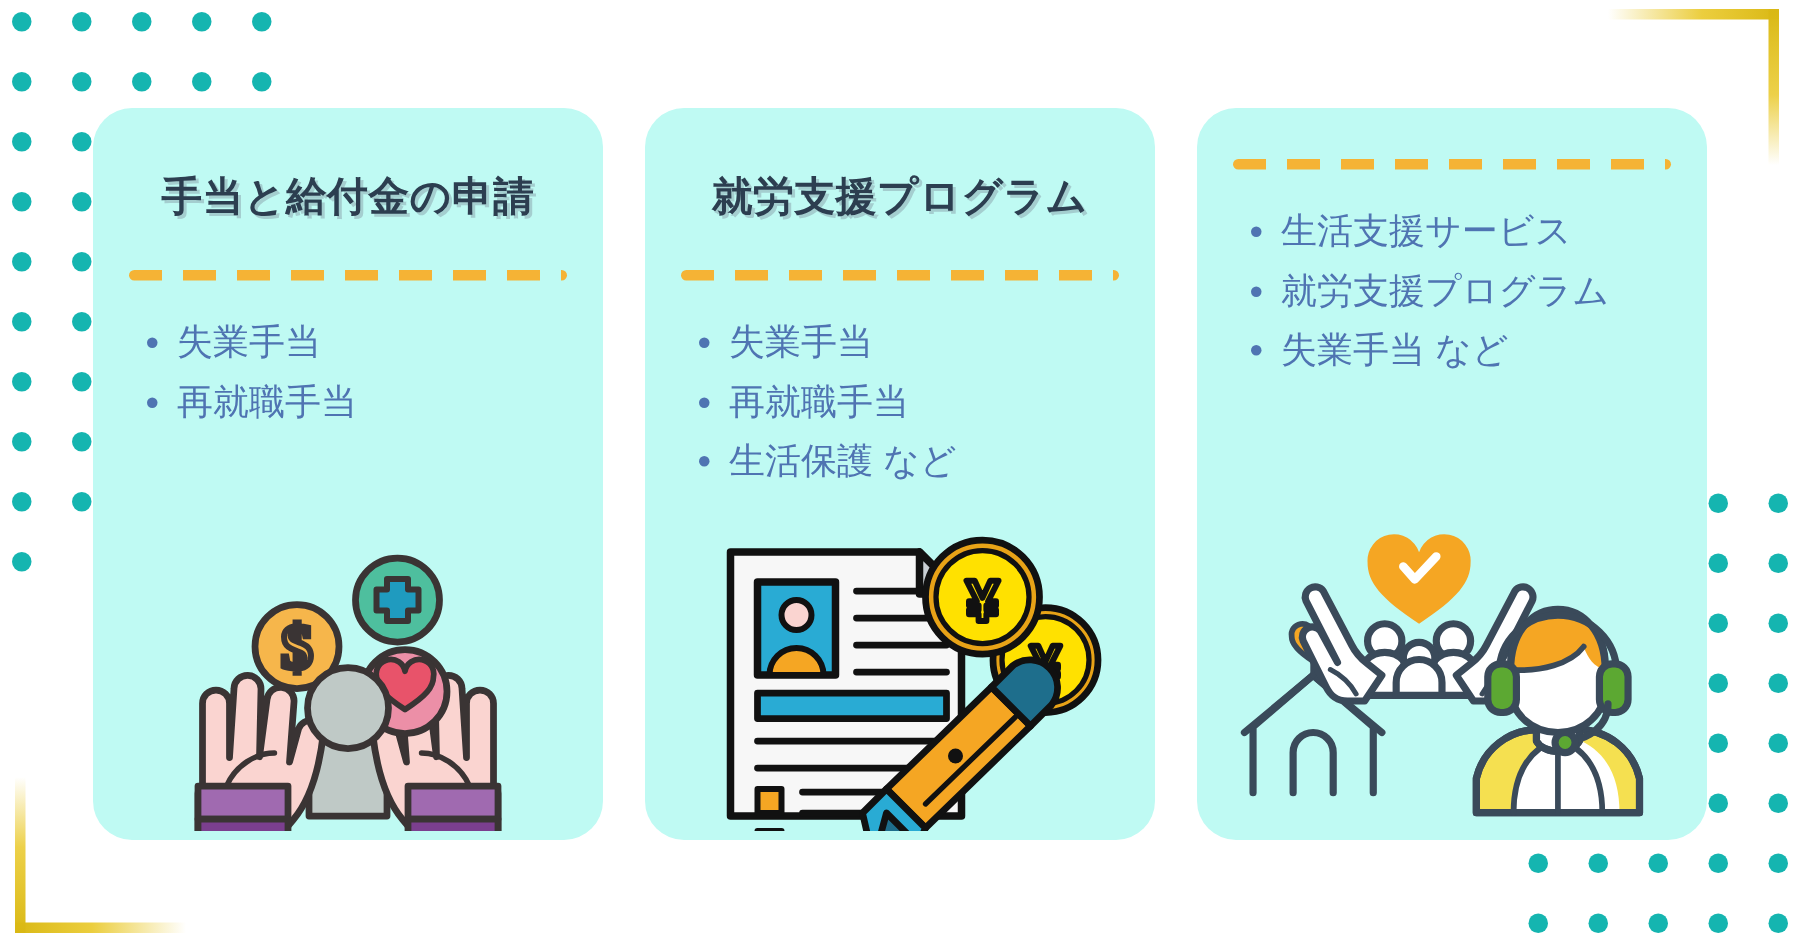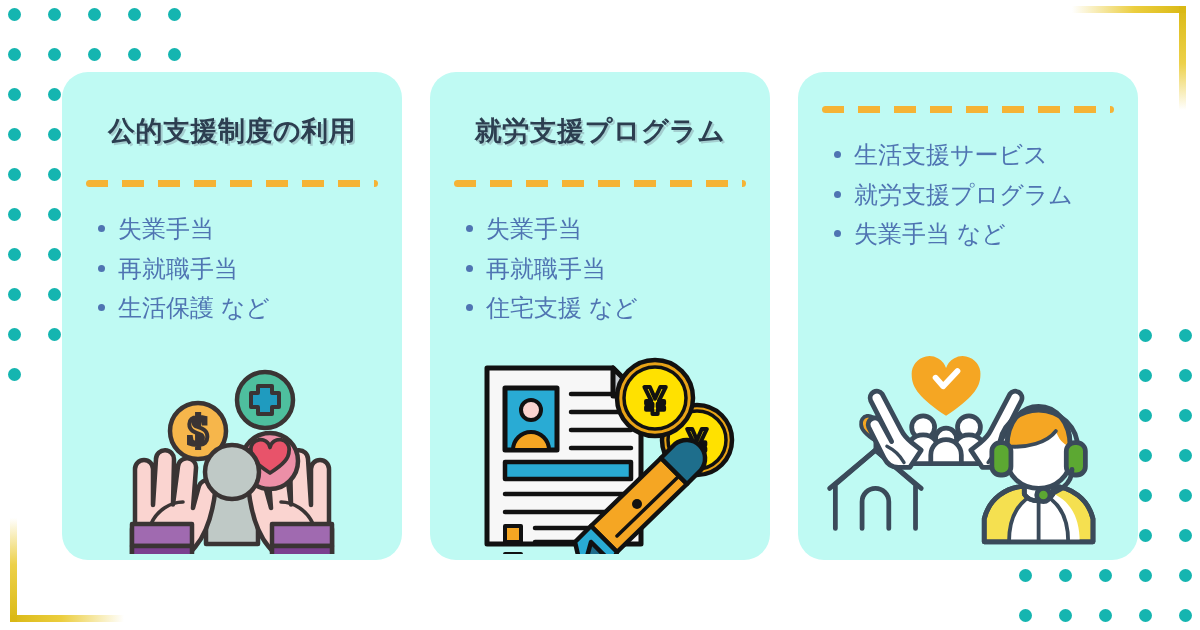--- a/index.html
+++ b/index.html
@@ -215,26 +215,25 @@
         <stop offset="100%" stop-color="#E8C51C" stop-opacity="0"></stop>
       </linearGradient>
     </defs>
     <rect x="4" y="103" width="114" height="7" fill="url(#gradBL1)"></rect>
     <rect x="4" y="6" width="7" height="104" fill="url(#gradBL2)"></rect>
   </svg>
 
   <div id="cards">
 
     <div class="card">
-      <div class="card-title">公的支援制度の利用</div>
+      <div class="card-title">手当と給付金の申請</div>
       <div class="divider"></div>
       <ul>
         <li>失業手当</li>
         <li>再就職手当</li>
-        <li>生活保護 など</li>
       </ul>
       <div class="illus">
         <svg width="260" height="185" viewBox="0 0 260 185">
           <g stroke="#3A3434" stroke-width="4.5" stroke-linejoin="round" stroke-linecap="round">
 
             <path d="M104 175 L104 136 a26 26 0 0 1 52 0 L156 175 Z" fill="#BFC9C6"></path>
 
             <g>
               <path d="M30 185 L30 160 a6 6 0 0 1 3 -5 l0 -55 a9 9 0 0 1 18 0 l0 36
                        l3 -46 a9 9 0 0 1 18 0.5 l-1 45
@@ -271,21 +270,21 @@
         </svg>
       </div>
     </div>
 
     <div class="card">
       <div class="card-title">就労支援プログラム</div>
       <div class="divider"></div>
       <ul>
         <li>失業手当</li>
         <li>再就職手当</li>
-        <li>住宅支援 など</li>
+        <li>生活保護 など</li>
       </ul>
       <div class="illus">
         <svg width="270" height="200" viewBox="0 0 270 200">
           <g stroke="#111111" stroke-width="5" stroke-linejoin="round" stroke-linecap="round">
 
             <path d="M22 14 L148 14 L176 42 L176 190 L22 190 Z" fill="#F7F7F7"></path>
             <path d="M148 14 L148 42 L176 42 Z" fill="#C9CFD4"></path>
 
             <rect x="40" y="34" width="52" height="62" fill="#29ABD4"></rect>
             <circle cx="66" cy="56" r="10" fill="#FAD4D0" stroke-width="4"></circle>

